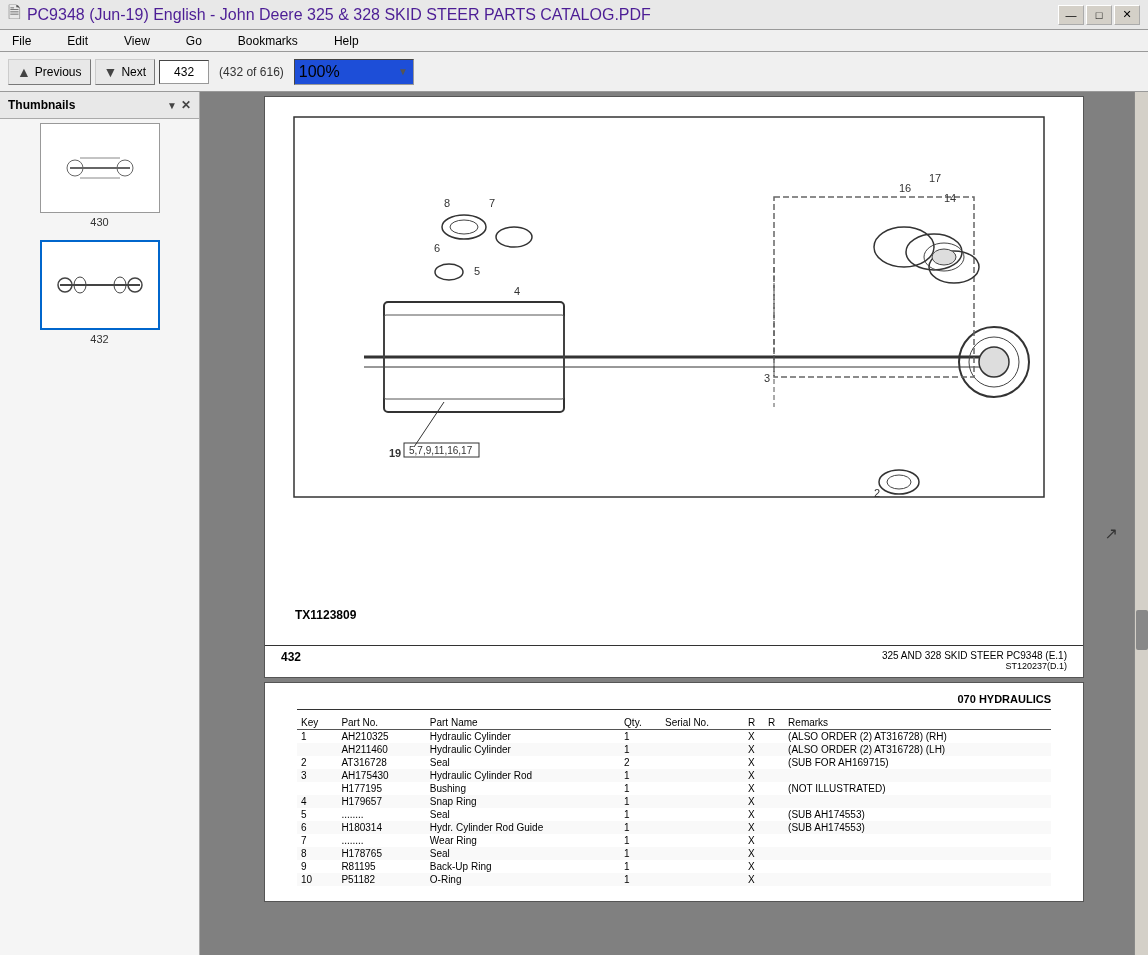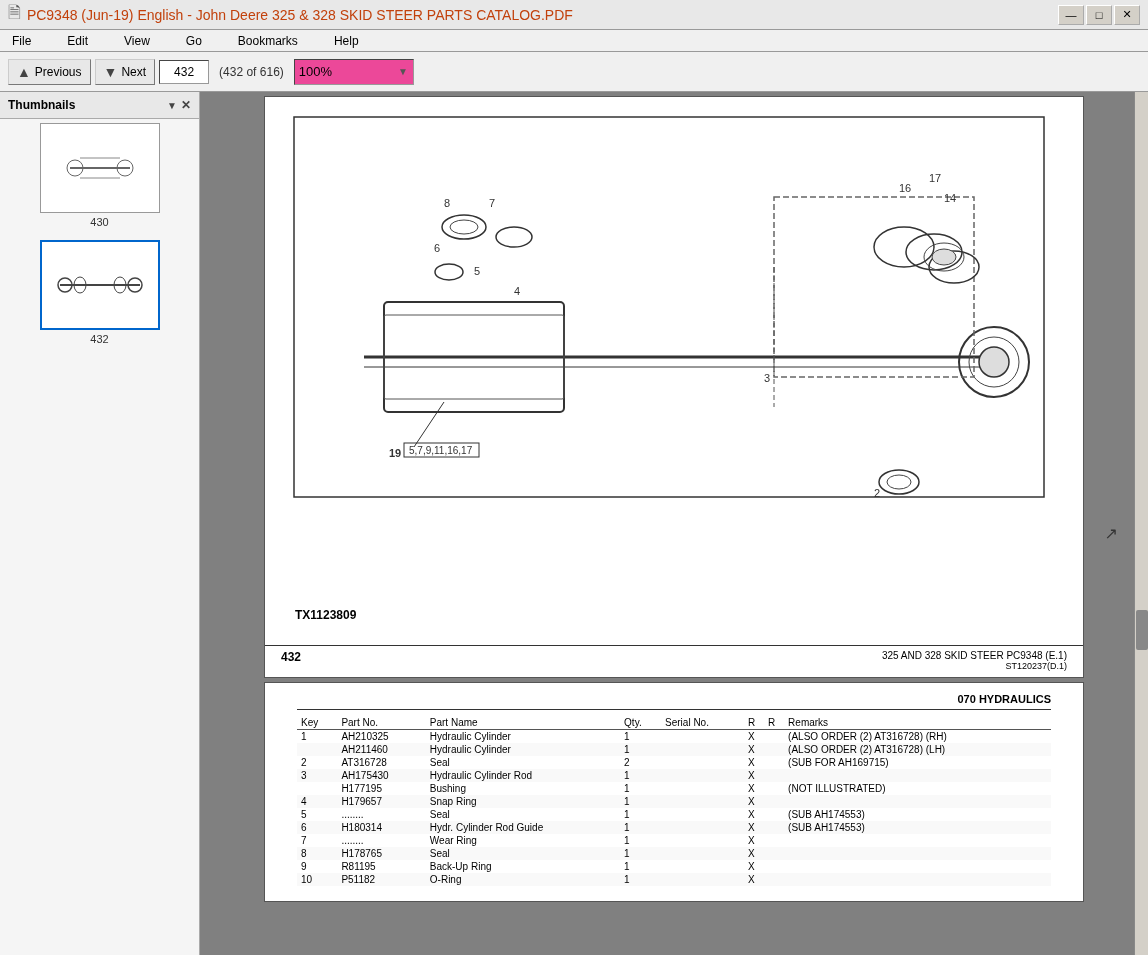--- a/index.html
+++ b/index.html
@@ -10,21 +10,21 @@
       background: #e8e8e8;
       height: 30px;
       display: flex;
       align-items: center;
       justify-content: space-between;
       padding: 0 8px;
       border-bottom: 1px solid #999;
     }
     .title-bar-left { display: flex; align-items: center; gap: 6px; }
     .title-bar-icon { font-size: 16px; color: #555; }
-    .title-bar-title { font-size: 14px; color: #c2410c; }
+    .title-bar-title { font-size: 16px; color: #4c1d95; }
     .title-bar-controls { display: flex; gap: 2px; }
     .title-bar-btn {
       width: 26px; height: 20px;
       background: #d4d0c8;
       border: 1px outset #fff;
       cursor: pointer;
       font-size: 11px;
       display: flex; align-items: center; justify-content: center;
     }
 
@@ -68,23 +68,23 @@
       width: 50px; height: 24px;
       border: 1px inset #999;
       text-align: center;
       font-size: 12px;
       background: #fff;
     }
     .page-info { font-size: 12px; color: #333; padding: 0 6px; }
     .zoom-select {
       height: 26px;
       width: 120px;
-      font-size: 13px;
+      font-size: 16px;
       border: 1px inset #999;
-      background: #ec4899;
+      background: #1d4ed8;
       padding: 0 4px;
       appearance: none;
       -webkit-appearance: none;
     }
     .zoom-wrapper {
       position: relative;
       display: inline-flex;
       align-items: center;
     }
     .zoom-arrow {

